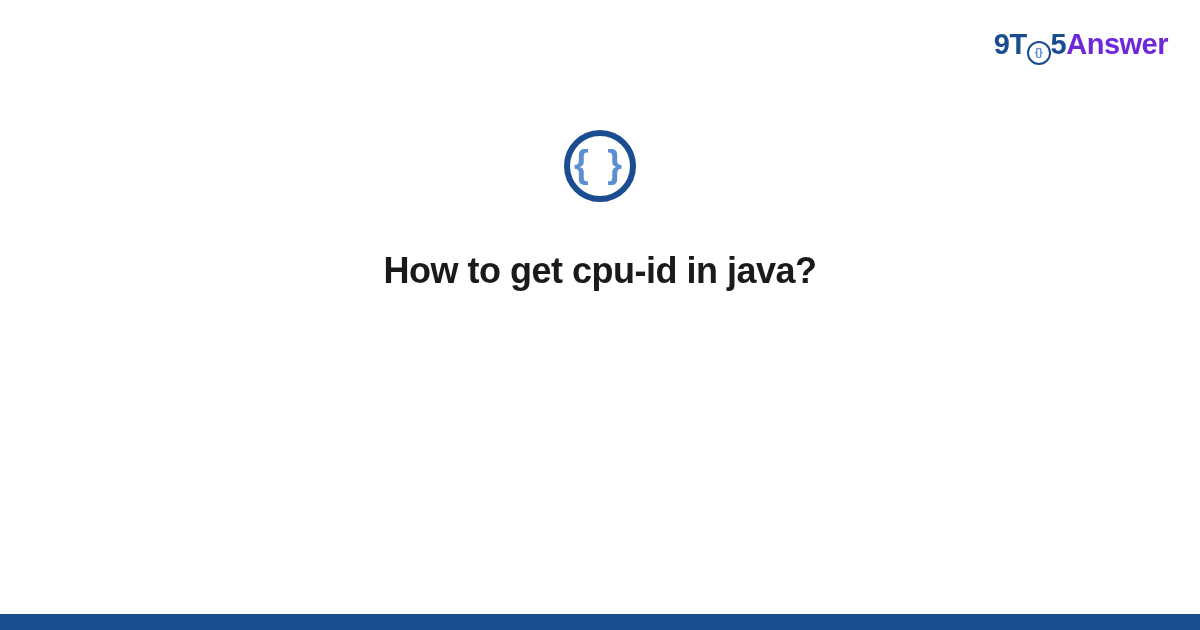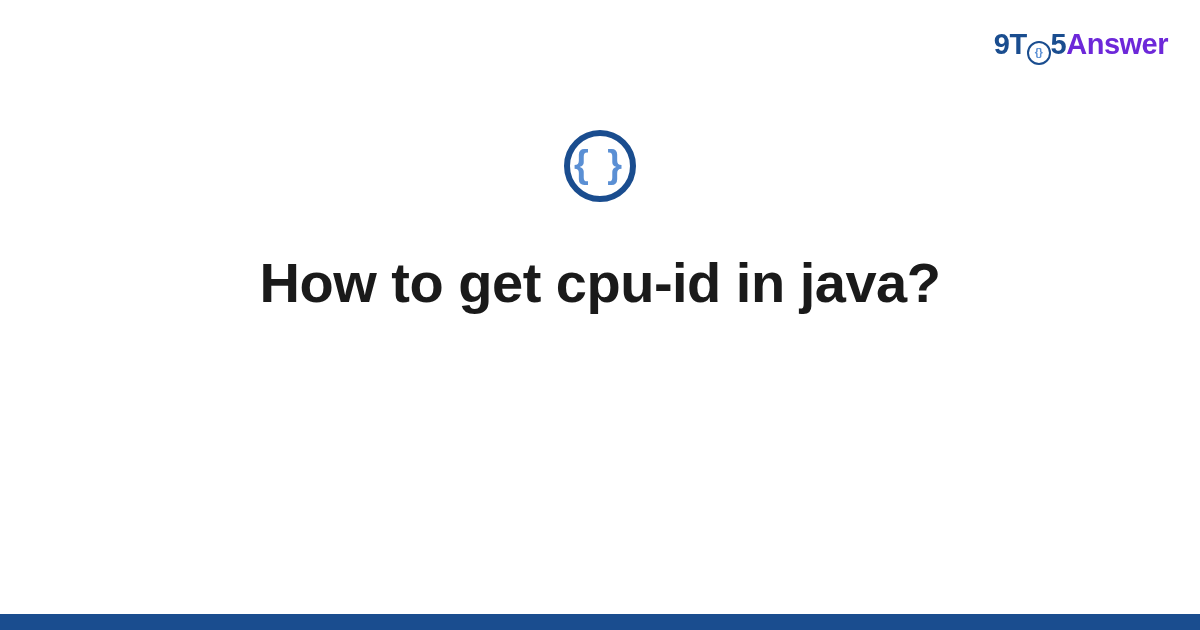--- a/index.html
+++ b/index.html
@@ -79,21 +79,21 @@
       font-size: 38px;
       font-weight: 700;
       color: #5a8fd4;
       letter-spacing: 4px;
       font-family: "Segoe UI", Arial, sans-serif;
       line-height: 1;
       position: relative;
       top: -2px;
     }
     .title {
-      font-size: 56px;
+      font-size: 36px;
       font-weight: 700;
       color: #1a1a1a;
       text-align: center;
       padding: 0 40px;
       letter-spacing: -0.5px;
     }
     .footer-bar {
       position: absolute;
       bottom: 0;
       left: 0;

